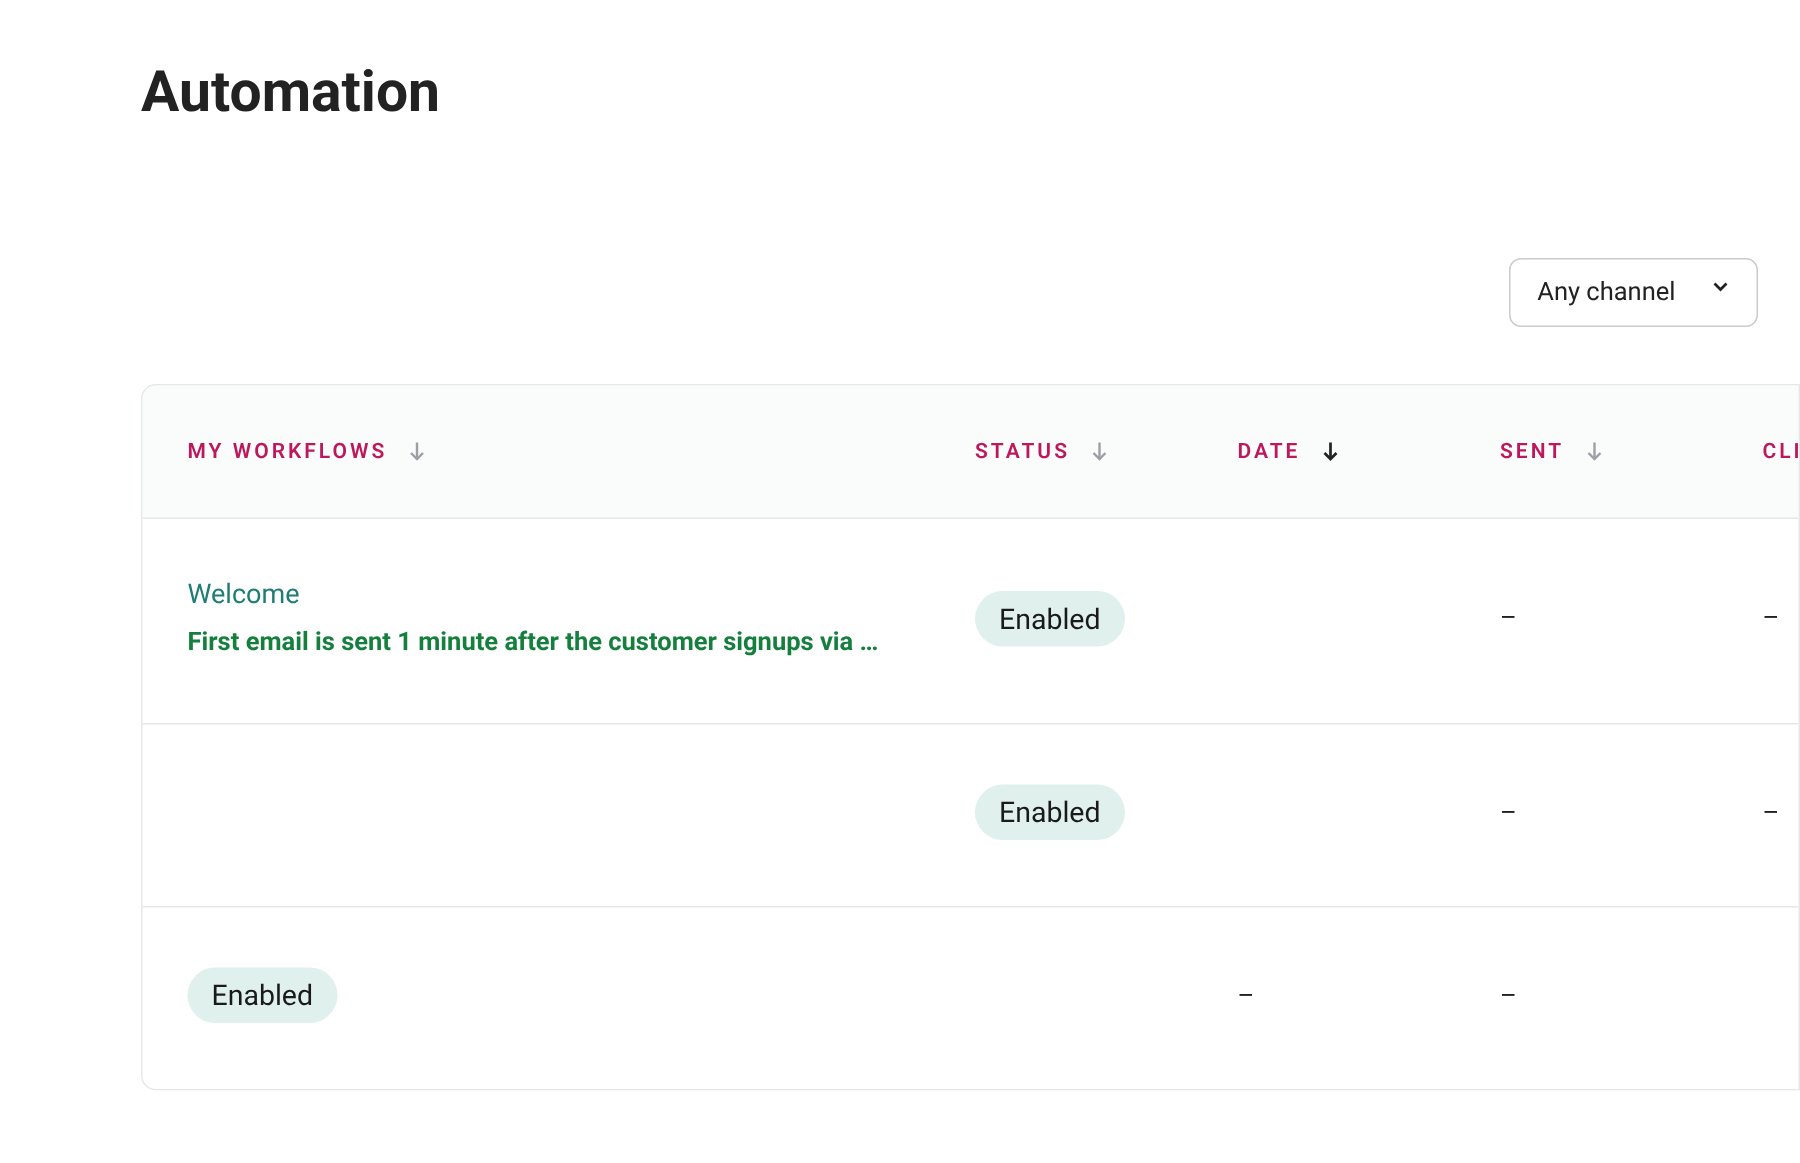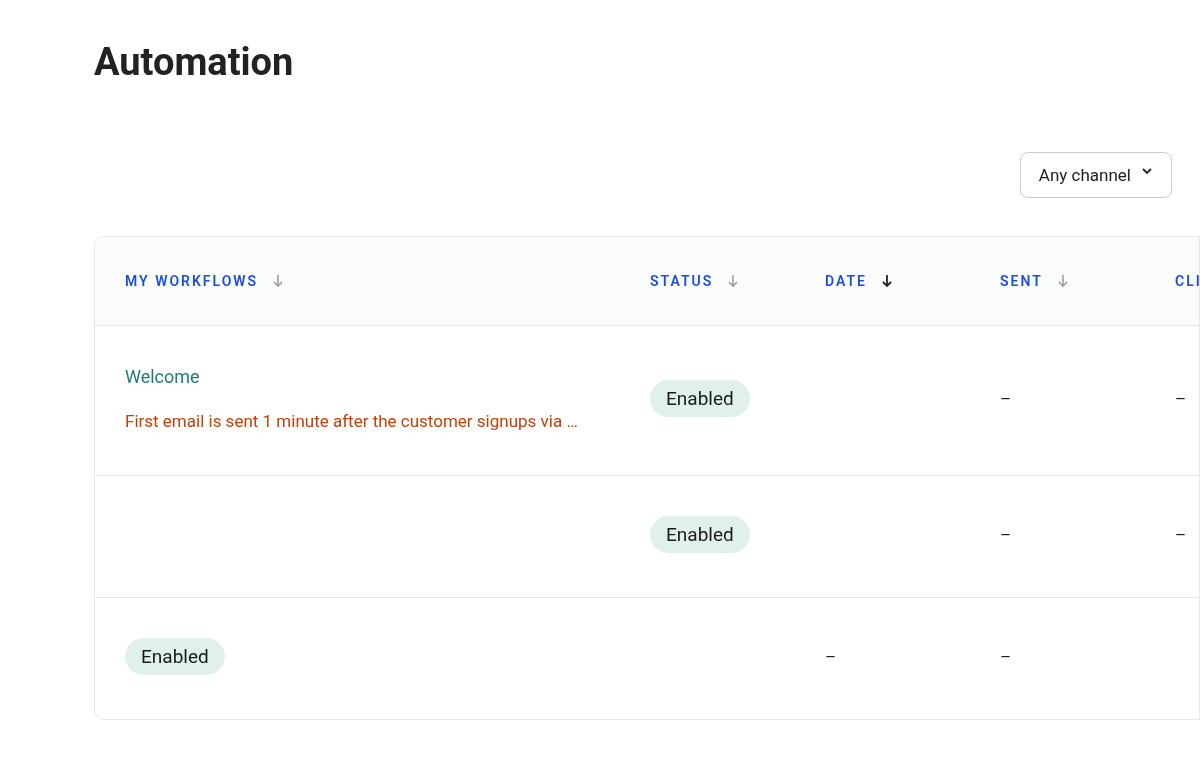--- a/index.html
+++ b/index.html
@@ -14,32 +14,32 @@
       width: 1200px;
       overflow-x: hidden;
     }
     .page {
       padding: 40px 0 0 94px;
     }
     .page-title {
       font-size: 38px;
       font-weight: 700;
       color: #222;
-      margin-bottom: 68px;
+      margin-bottom: 88px;
     }
     .filter-row {
       display: flex;
       justify-content: flex-end;
       padding-right: 28px;
       margin-bottom: 38px;
     }
     .dropdown {
       display: inline-flex;
       align-items: flex-start;
-      gap: 10px;
+      gap: 24px;
       border: 1px solid #c9cccf;
       border-radius: 8px;
       padding: 12px 18px;
       font-size: 17px;
       background: #fff;
       cursor: pointer;
       color: #222;
     }
     .chevron-down {
       width: 12px;
@@ -61,21 +61,21 @@
       border-bottom: 1px solid #e5e7e9;
       padding: 36px 0 36px 30px;
     }
     .th {
       display: inline-flex;
       align-items: center;
       gap: 12px;
       font-size: 14px;
       font-weight: 600;
       letter-spacing: 2px;
-      color: #1d4ed8;
+      color: #be185d;
       cursor: pointer;
     }
     .sort-arrow {
       width: 16px;
       height: 16px;
       display: inline-flex;
       align-items: center;
       justify-content: center;
       color: #9aa0a3;
     }
@@ -88,33 +88,33 @@
       border-bottom: 1px solid #e5e7e9;
       padding: 40px 0 44px 30px;
       align-items: center;
     }
     .table-row:last-child {
       border-bottom: none;
     }
     .wf-cell {
       display: flex;
       flex-direction: column;
-      gap: 24px;
+      gap: 11px;
       padding-right: 20px;
     }
     .wf-name {
       color: #1e7e74;
       font-size: 18px;
       font-weight: 400;
       cursor: pointer;
     }
     .wf-desc {
-      color: #c2410c;
+      color: #15803d;
       font-size: 17px;
-      font-weight: 400;
+      font-weight: 700;
       white-space: nowrap;
       overflow: hidden;
       text-overflow: ellipsis;
     }
     .status-cell {
       display: flex;
       align-items: center;
     }
     .badge {
       background: #e0f0ed;

